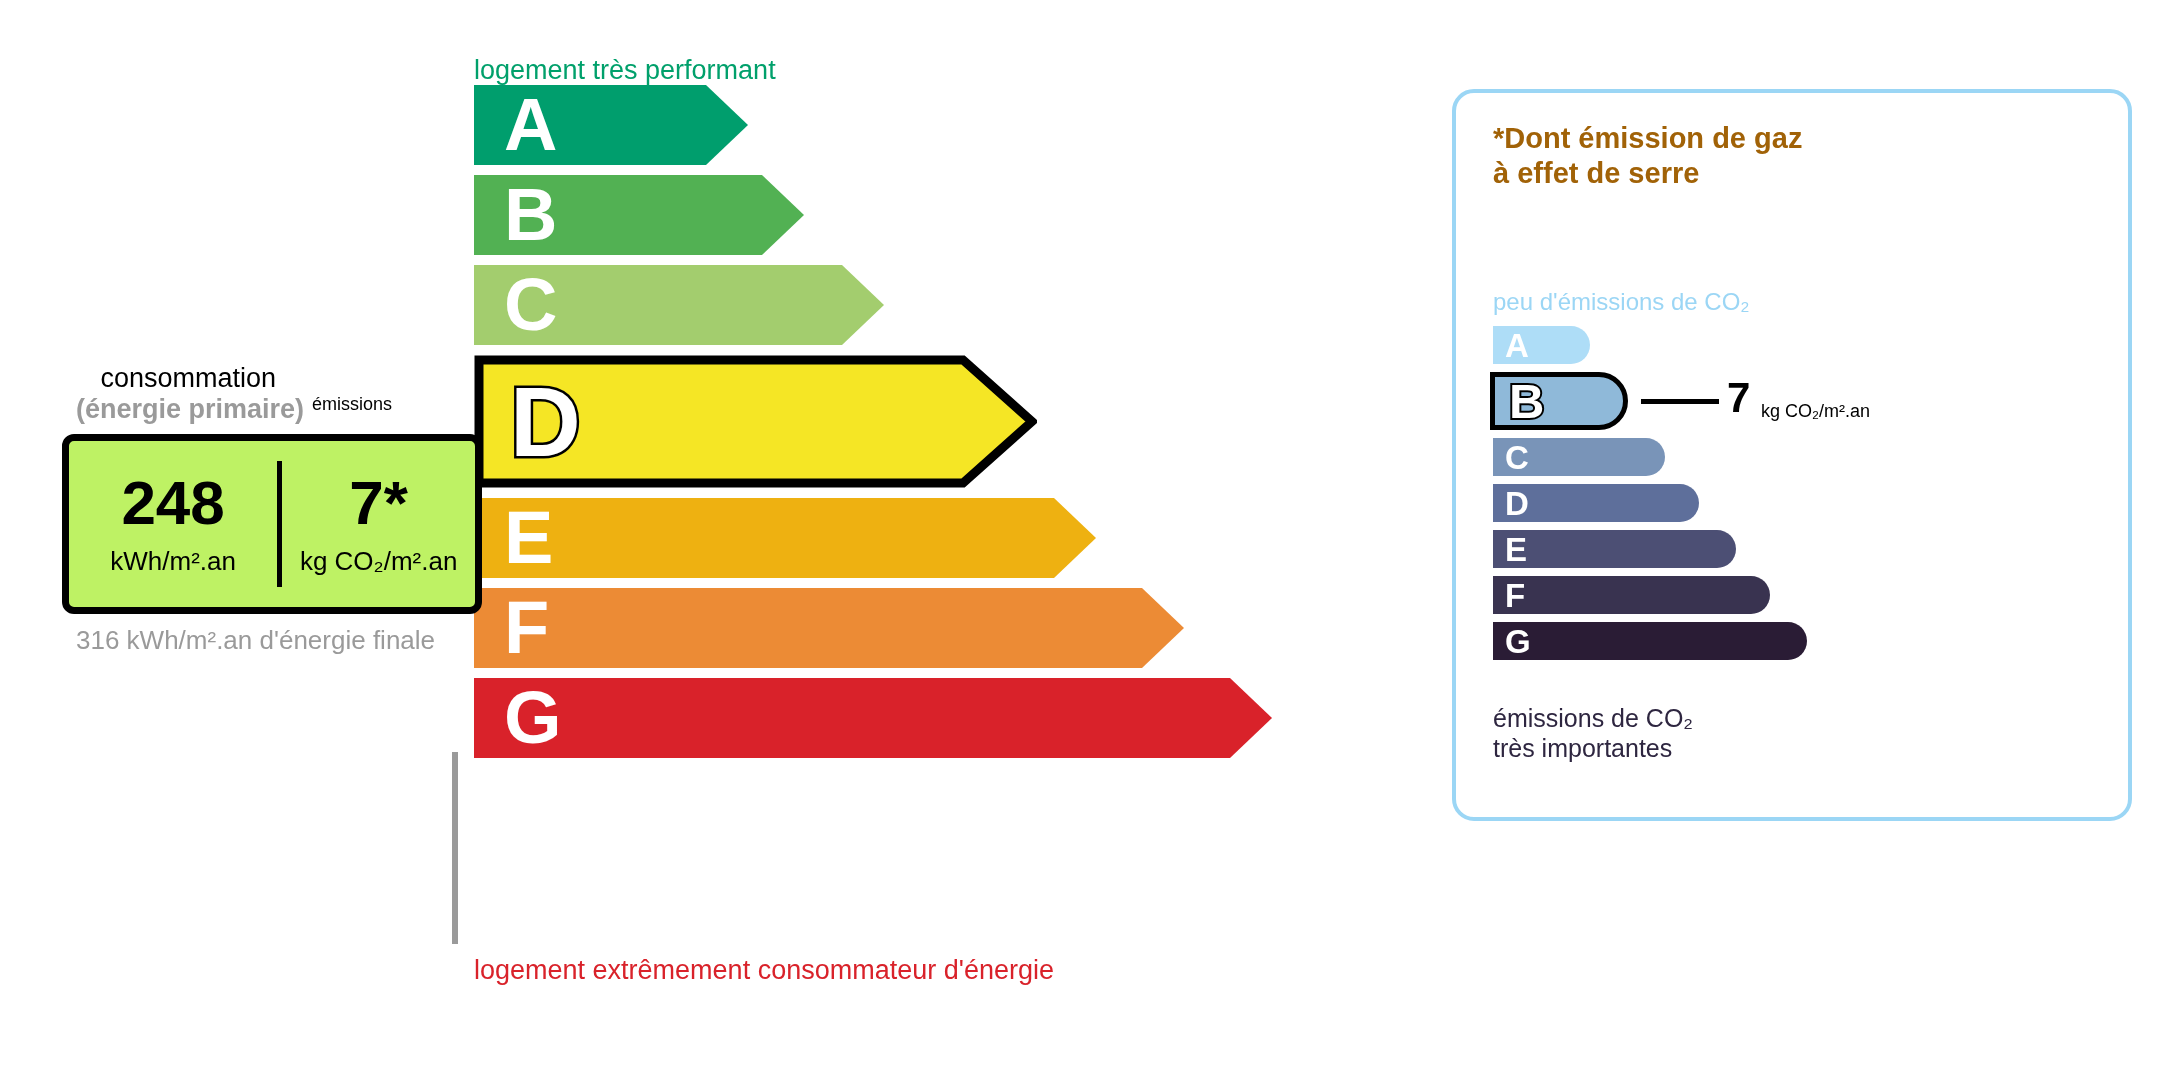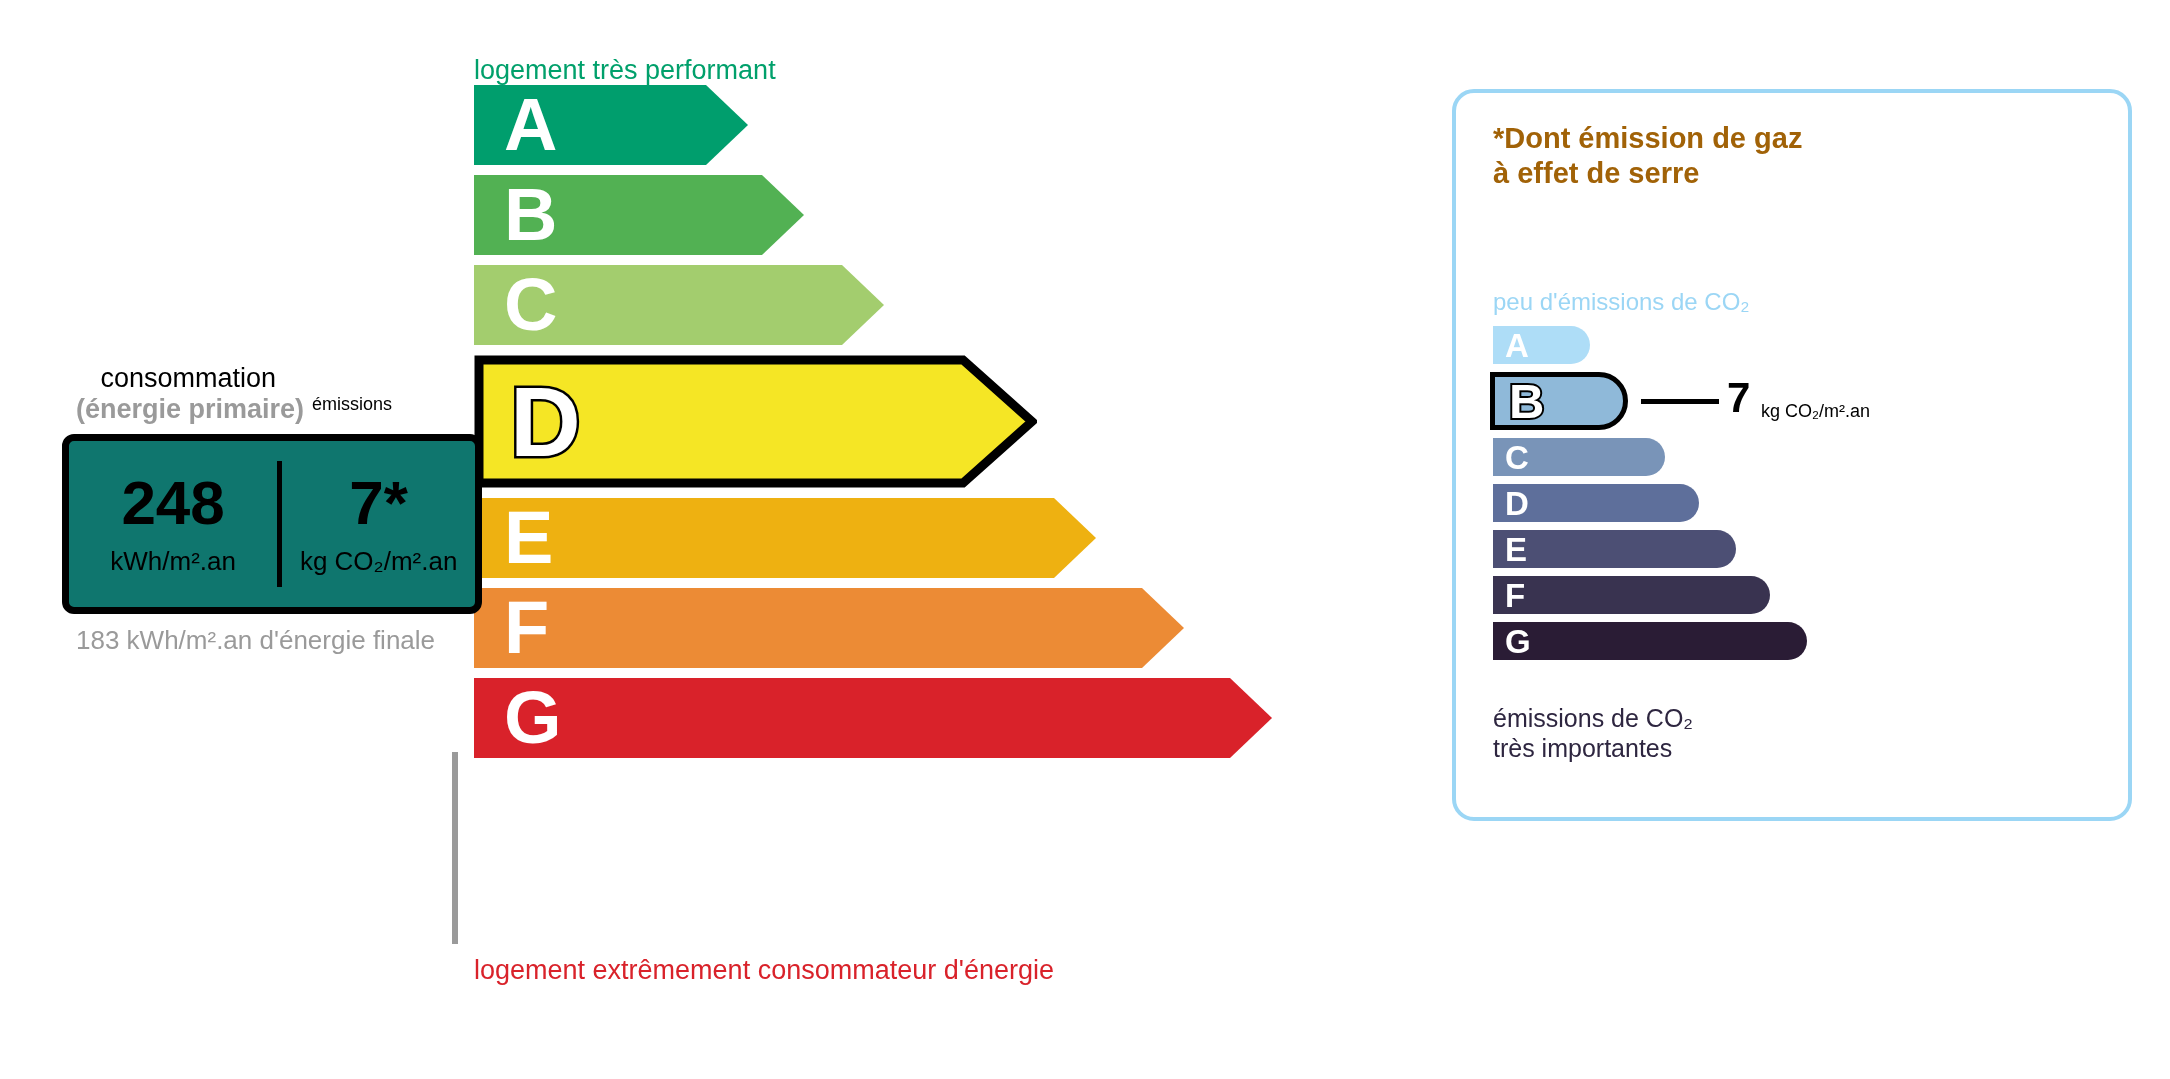--- a/index.html
+++ b/index.html
@@ -64,21 +64,21 @@
     left: 36px;
   }
 
   
   #value-box {
     position: absolute;
     left: 50px; top: 434px;
     width: 420px; height: 180px;
     border: 7px solid #000000;
     border-radius: 12px;
-    background: #0f766e;
+    background: #bef264;
     box-sizing: border-box;
     display: flex;
     z-index: 4;
   }
   #value-box .cell {
     flex: 1 1 0;
     display: flex;
     flex-direction: column;
     align-items: center;
     justify-content: center;
@@ -297,21 +297,21 @@
       <div class="vb-number">248</div>
       <div class="vb-unit">kWh/m².an</div>
     </div>
     <div id="vb-divider"></div>
     <div class="cell">
       <div class="vb-number">7*</div>
       <div class="vb-unit">kg CO₂/m².an</div>
     </div>
   </div>
 
-  <div class="label-final">183 kWh/m².an
+  <div class="label-final">316 kWh/m².an
 d'énergie finale</div>
 
   <div id="passoire-bar"></div>
 </div>
 
 <div id="co2-panel">
   <div id="co2-title">*Dont émission de gaz
 à effet de serre</div>
   <div id="co2-top-caption">peu d'émissions de CO₂</div>
 

